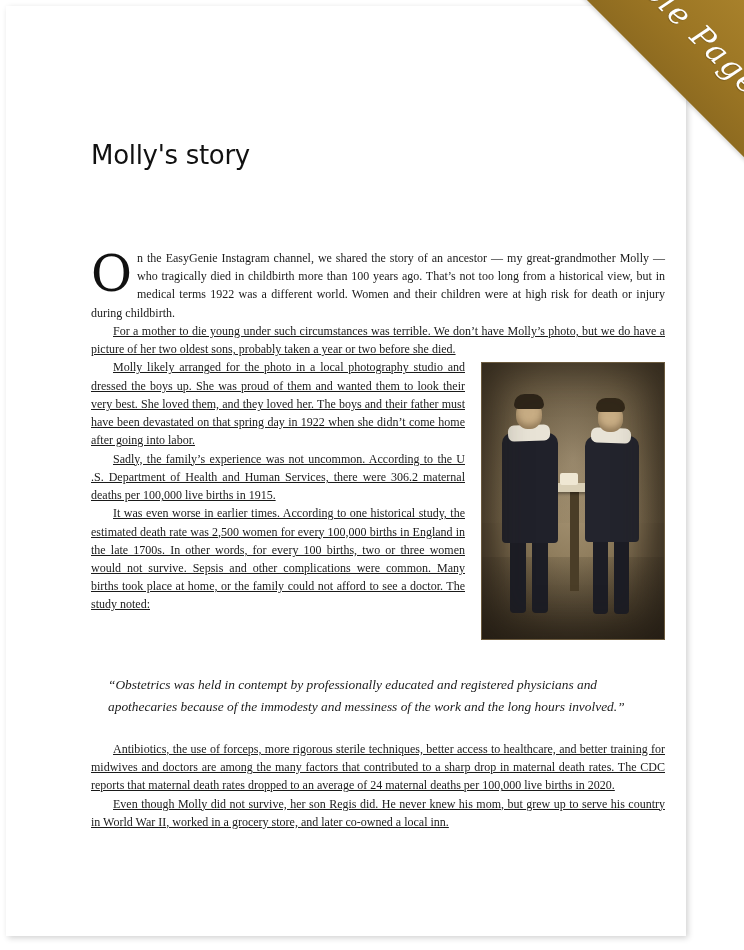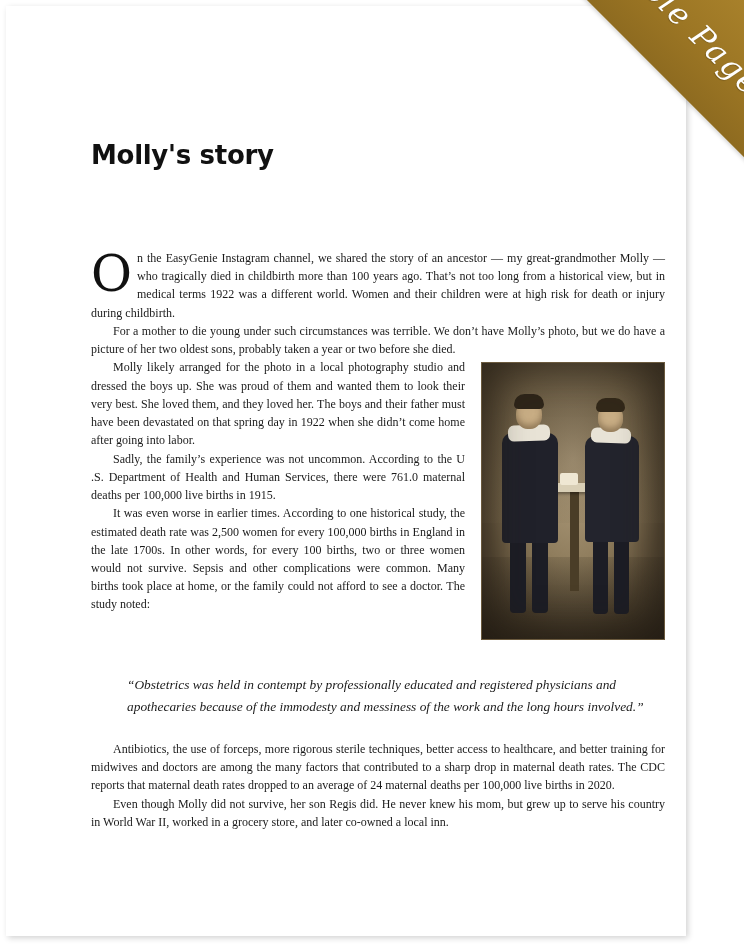--- a/index.html
+++ b/index.html
@@ -64,42 +64,42 @@
     letter-spacing: 2px;
     white-space: nowrap;
     text-shadow: 0 1px 1px rgba(0,0,0,0.22);
   }
 
   #title {
     position: absolute;
     left: 85px;
     top: 134px;
     font-family: "DejaVu Sans", sans-serif;
-    font-weight: bold;
+    font-weight: normal;
     font-size: 26px;
     letter-spacing: -0.3px;
     color: #111111;
   }
 
   #content {
     position: absolute;
     left: 85px;
     top: 243px;
     width: 574px;
   }
 
   p {
     margin: 0 0 0 0;
     font-size: 12px;
     line-height: 1.52;
     text-align: justify;
     text-justify: inter-word;
     hyphens: auto;
   }
-  p.indent { text-indent: 22px; }
+  p.indent { text-indent: 22px; text-decoration: underline; }
 
   .dropcap-para {
     position: relative;
     min-height: 52px;
   }
   .dropcap {
     float: left;
     font-family: "DejaVu Serif", serif;
     font-size: 50px;
     line-height: 40px;
@@ -210,21 +210,21 @@
   #photo .table-item {
     position: absolute; left: 78px; top: 110px; width: 18px; height: 12px;
     background: #efe7d3; border-radius: 2px;
   }
   #photo .vignette {
     position: absolute; inset: 0;
     box-shadow: inset 0 0 36px 10px rgba(35,28,18,0.55);
   }
 
   #quote {
-    margin: 26px 0 22px 36px;
+    margin: 26px 0 22px 17px;
     width: 528px;
   }
   #quote p {
     font-style: italic;
     font-size: 13.4px;
     line-height: 1.62;
     text-align: left;
   }
 
   .clearfix::after { content: ""; display: block; clear: both; }
@@ -265,21 +265,21 @@
         <div class="boyR-legR"></div>
         <div class="boyR-body"></div>
         <div class="boyR-collar"></div>
         <div class="boyR-head"></div>
         <div class="boyR-hair"></div>
         <div class="vignette"></div>
       </div>
 
       <p class="indent">Molly likely arranged for the photo in a local photography studio and dressed the boys up. She was proud of them and wanted them to look their very best. She loved them, and they loved her. The boys and their father must have been devastated on that spring day in 1922 when she didn’t come home after going into labor.</p>
 
-      <p class="indent">Sadly, the family’s experience was not uncommon. According to the U .S. Department of Health and Human Services, there were 761.0 maternal deaths per 100,000 live births in 1915.</p>
+      <p class="indent">Sadly, the family’s experience was not uncommon. According to the U .S. Department of Health and Human Services, there were 306.2 maternal deaths per 100,000 live births in 1915.</p>
 
       <p class="indent">It was even worse in earlier times. According to one historical study, the estimated death rate was 2,500 women for every 100,000 births in England in the late 1700s. In other words, for every 100 births, two or three women would not survive. Sepsis and other complications were common. Many births took place at home, or the family could not afford to see a doctor. The study noted:</p>
 
       <div class="clearfix"></div>
 
       <blockquote id="quote">
         <p>“Obstetrics was held in contempt by professionally educated and registered physicians and apothecaries because of the immodesty and messiness of the work and the long hours involved.”</p>
       </blockquote>
 
       <p class="indent">Antibiotics, the use of forceps, more rigorous sterile techniques, better access to healthcare, and better training for midwives and doctors are among the many factors that contributed to a sharp drop in maternal death rates. The CDC reports that maternal death rates dropped to an average of 24 maternal deaths per 100,000 live births in 2020.</p>

